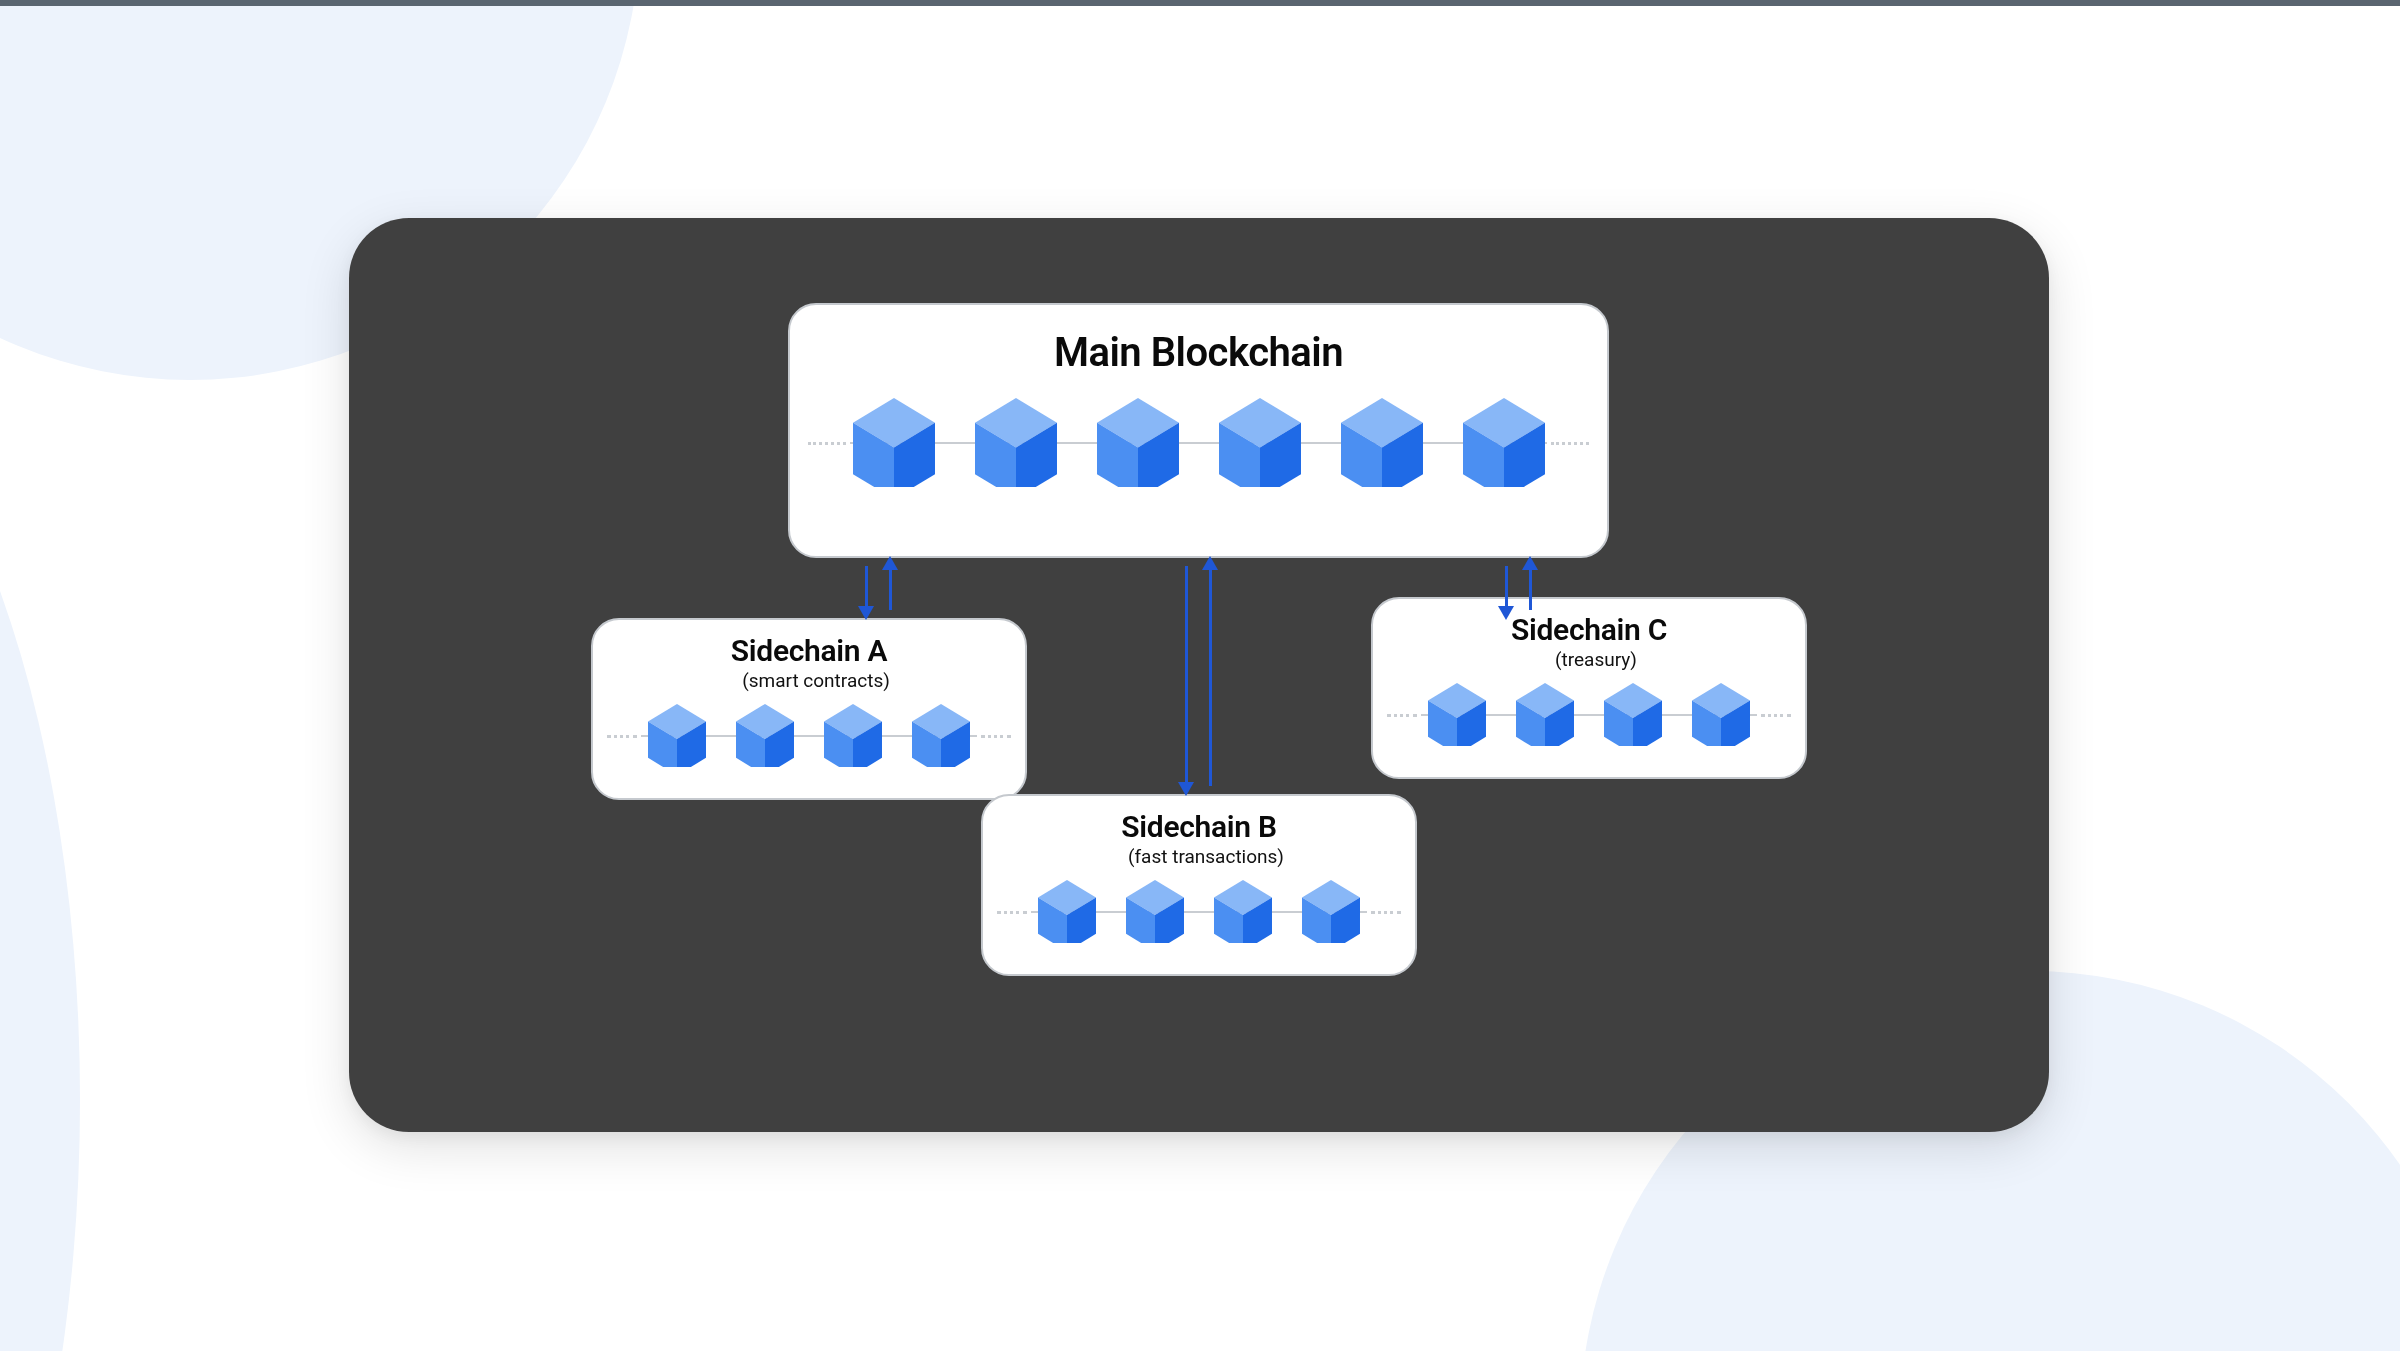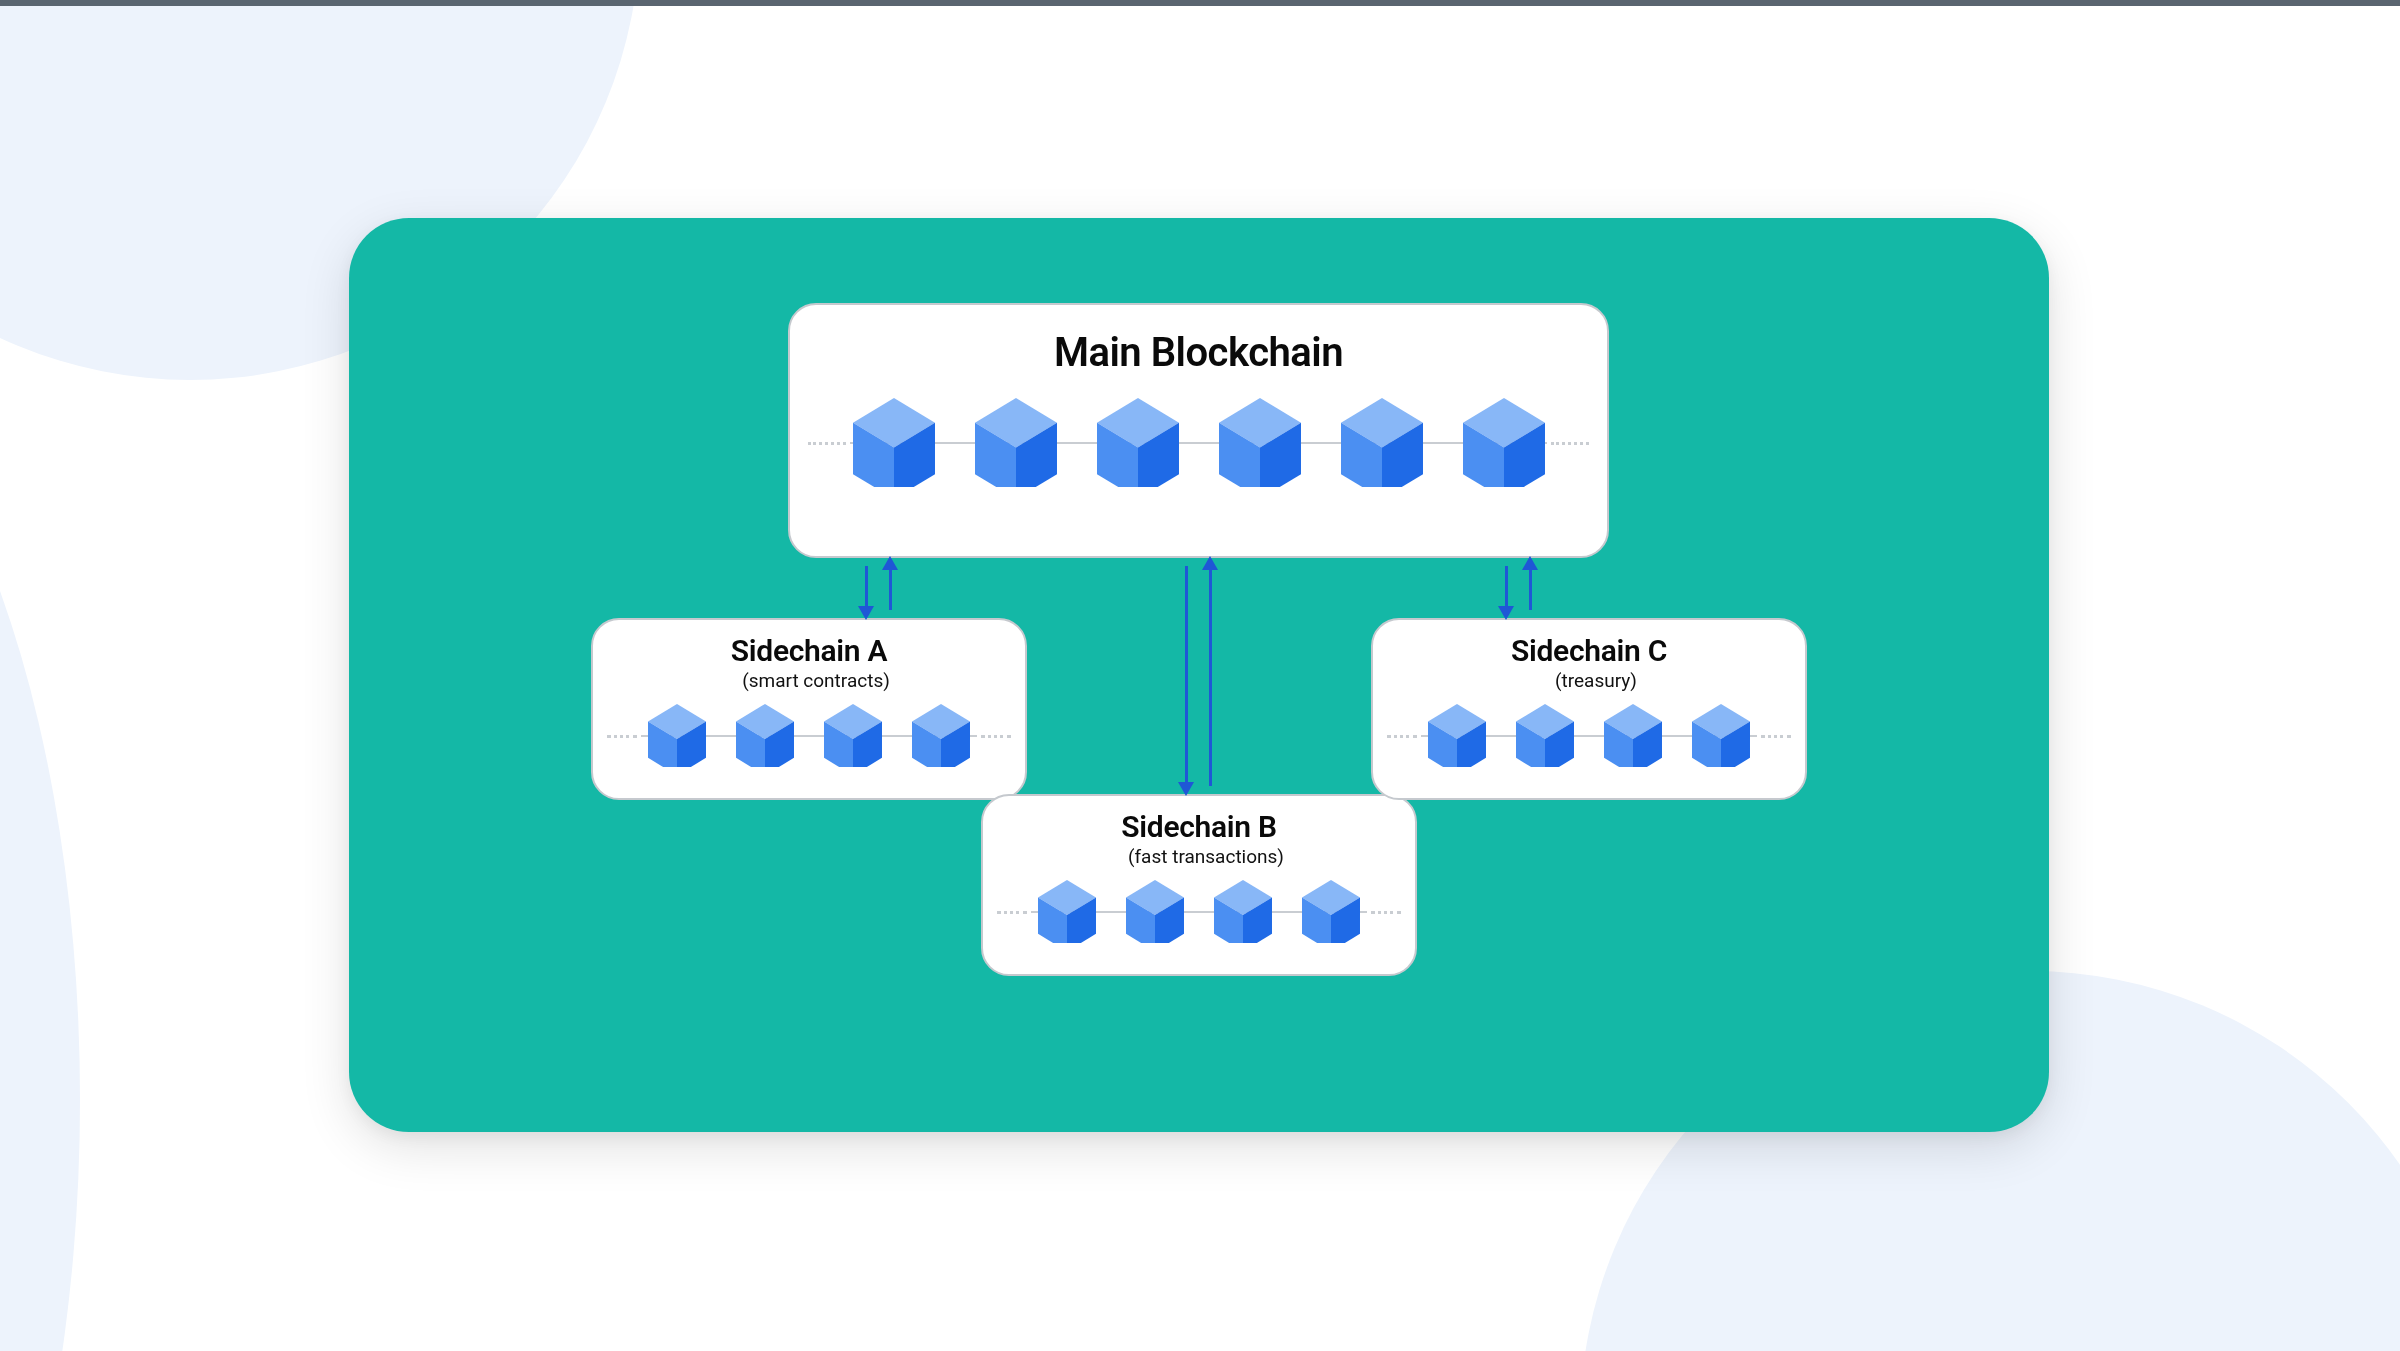--- a/index.html
+++ b/index.html
@@ -39,21 +39,21 @@
     top: 300px; left: -620px;
     border-radius: 60%;
   }
 
   .card {
     position: absolute;
     top: 218px;
     left: 349px;
     width: 1700px;
     height: 914px;
-    background: #14b8a6;
+    background: #404040;
     border-radius: 60px;
     box-shadow: 0 15px 50px rgba(0,0,0,0.12), 0 5px 15px rgba(0,0,0,0.05);
     z-index: 5;
   }
 
   .panel {
     position: absolute;
     border: 2px solid #c5c9ce;
     border-radius: 28px;
     background: #ffffff;
@@ -75,21 +75,21 @@
     color: #0a0a0a;
   }
 
   .side-panel {
     width: 436px;
     height: 182px;
     padding-top: 14px;
   }
   .sidechain-a { top: 400px; left: 242px; }
   .sidechain-b { top: 576px; left: 632px; }
-  .sidechain-c { top: 400px; left: 1022px; }
+  .sidechain-c { top: 379px; left: 1022px; }
 
   .side-title {
     font-size: 30px;
     font-weight: 600;
     letter-spacing: -0.3px;
     color: #0a0a0a;
     line-height: 1.1;
   }
   .side-sub {
     font-size: 19px;

